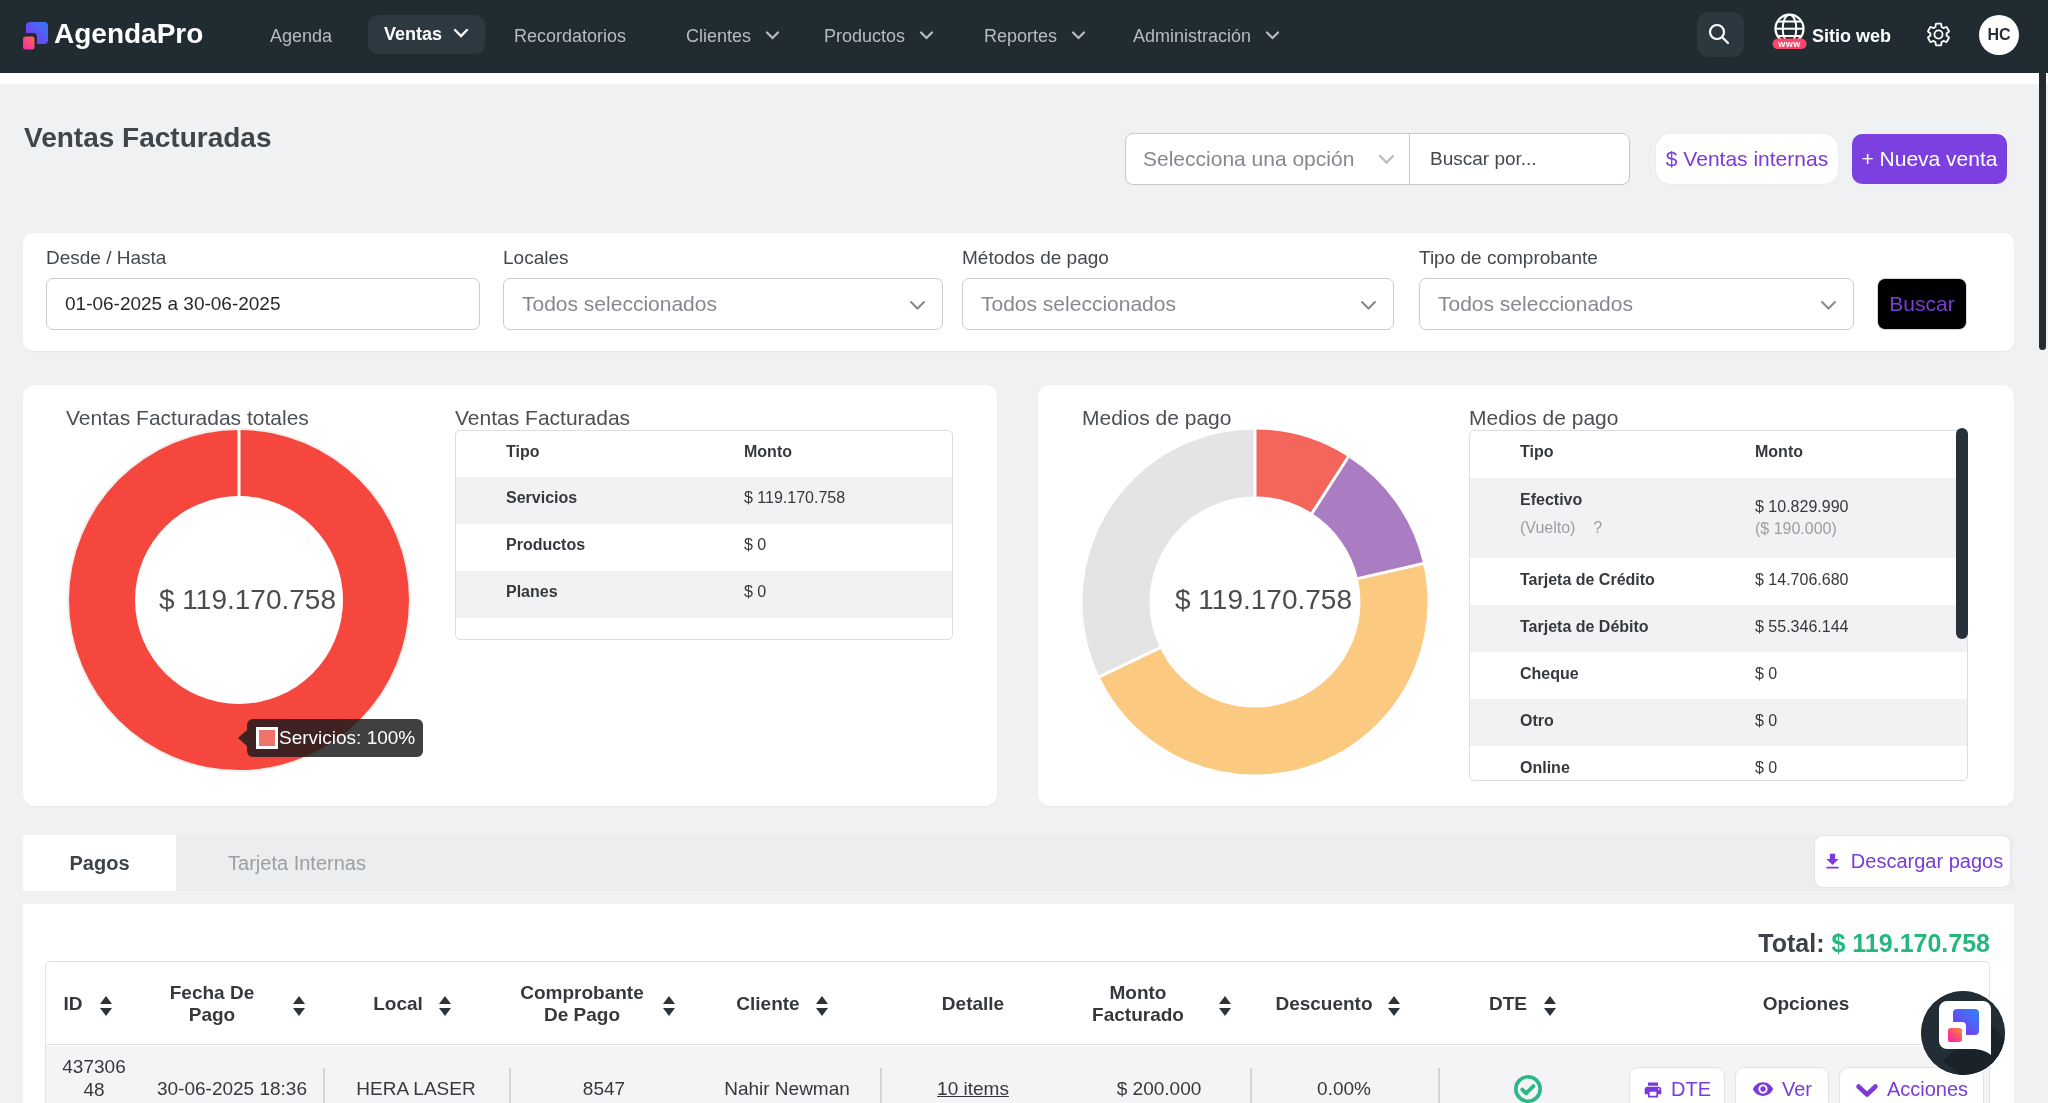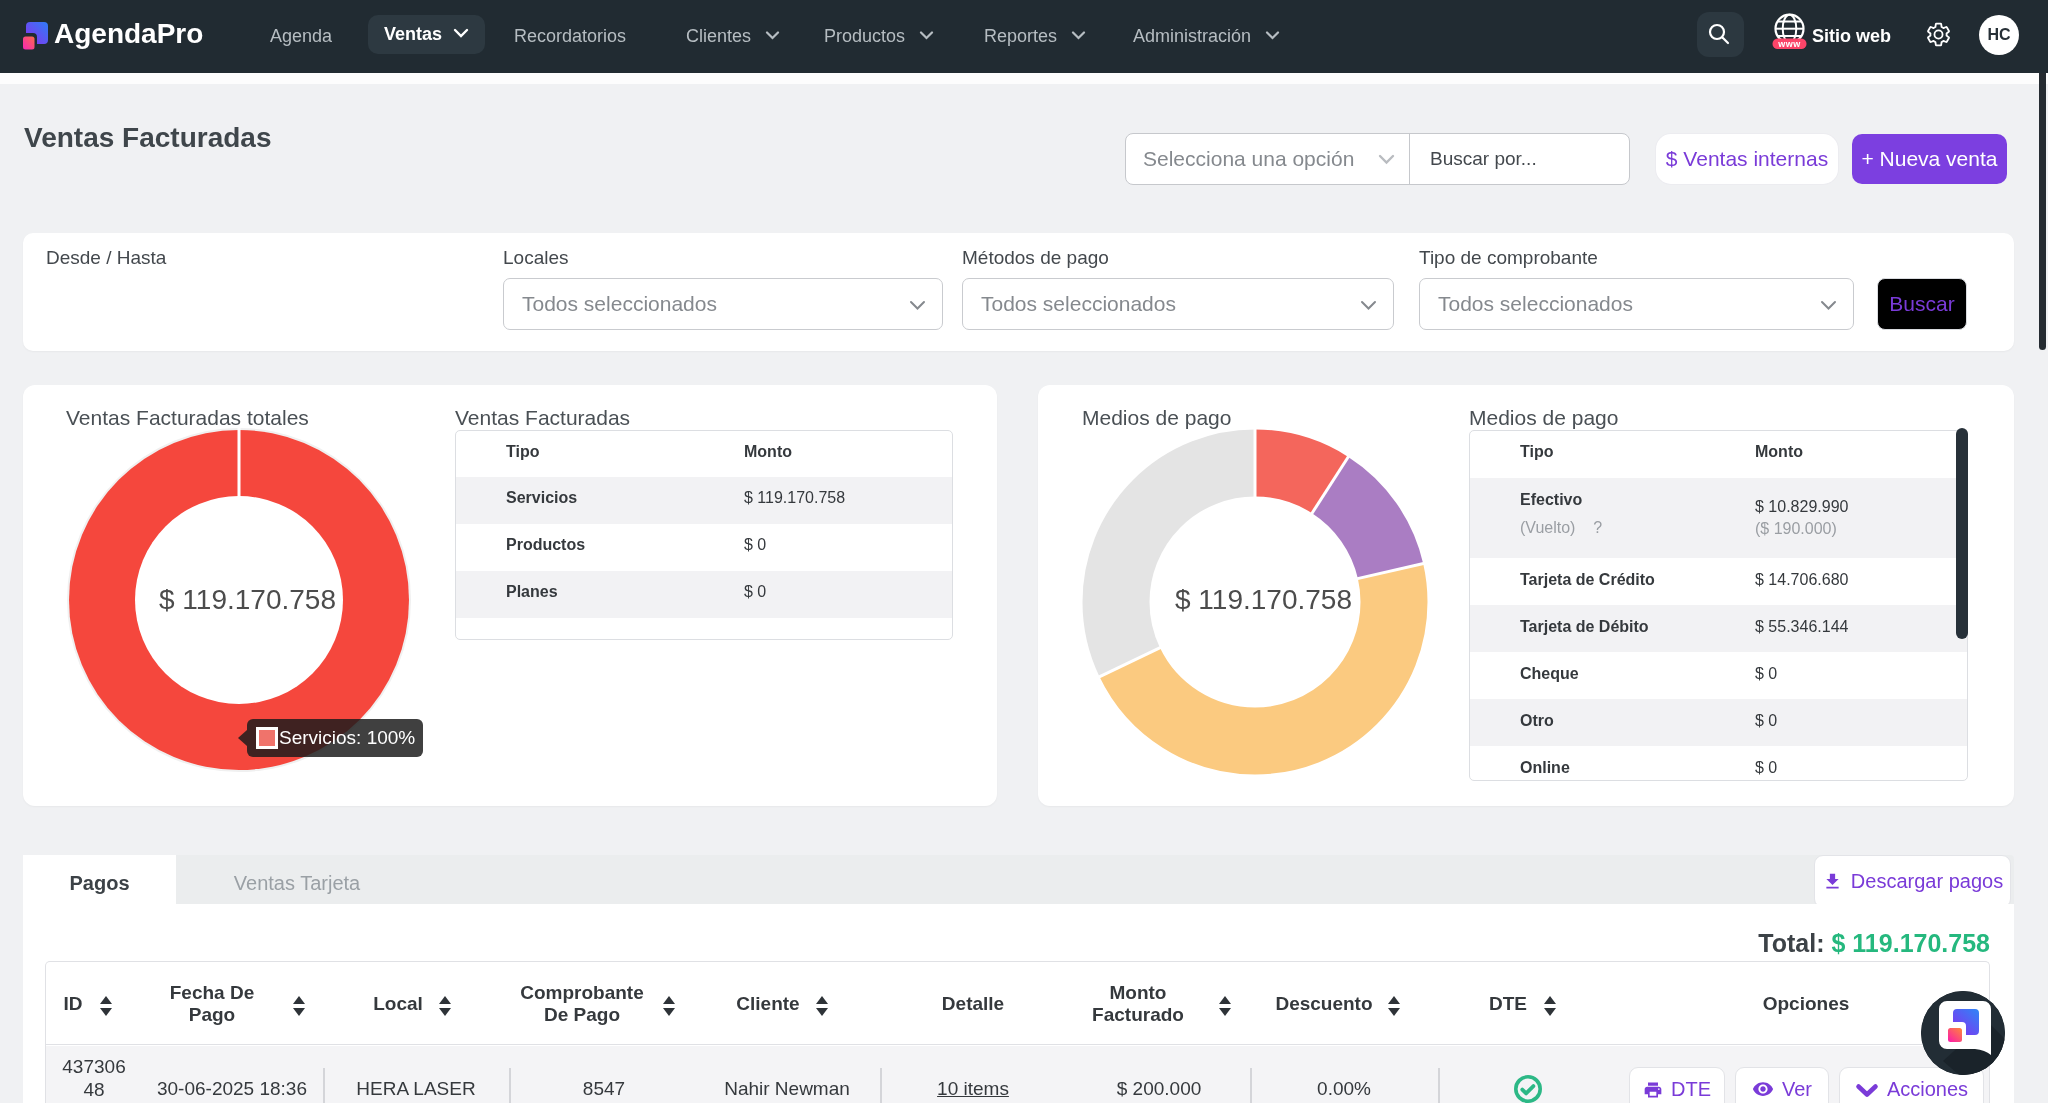--- a/index.html
+++ b/index.html
@@ -51,21 +51,21 @@
   .stcell.b { font-weight:bold; }
   .stcell.gray2 { color:#9a9ea3; font-weight:normal; }
 
   .tooltip { position:absolute; left:247px; top:719px; width:176px; height:38px; background:rgba(27,27,27,0.84); border-radius:6px; color:#fff; font-size:19px; line-height:38px; padding-left:9px; }
   .tooltip .arrow { position:absolute; left:-9px; top:11px; width:0; height:0; border-top:8px solid transparent; border-bottom:8px solid transparent; border-right:9px solid rgba(27,27,27,0.84); }
   .tooltip .swatch { display:inline-block; width:22px; height:22px; background:#f0736b; border:3px solid #fff; vertical-align:-5px; margin-right:1px; }
 
   .tscroll { position:absolute; left:1956px; top:428px; width:12px; height:211px; background:#273139; border-radius:6px; }
 
   
-  .tabstrip { position:absolute; left:23px; top:855px; width:1991px; height:56px; background:#ebedee; border-radius:4px 4px 0 0;padding-left:30px; }
+  .tabstrip { position:absolute; left:23px; top:835px; width:1991px; height:56px; background:#ebedee; border-radius:4px 4px 0 0;padding-left:30px; }
   .tab-active { position:absolute; left:0; top:0; width:153px; height:56px; background:#fff; color:#3c4247; font-size:20px; font-weight:bold; text-align:center; line-height:56px; }
   .tab-idle { position:absolute; left:176px; top:0; width:196px; height:56px; color:#9aa0a5; font-size:20px; text-align:center; line-height:56px; }
   .btn-descargar { position:absolute; left:1791px; top:0px; width:197px; height:53px; background:#fff; border:1px solid #e3e4e8; border-radius:9px; color:#7a3bd8; font-size:20px; line-height:51px; text-align:center; }
   .bottomcard { position:absolute; left:23px; top:891px; width:1991px; height:212px; background:#fff;margin-top:13px; }
   .totalline { position:absolute; right:24px; top:25px; font-size:25px; font-weight:bold; color:#3c4247; }
   .totalline span { color:#25b87e; }
 
   .btable { position:absolute; left:22px; top:57px; width:1945px; height:155px; border:1px solid #e0e1e5; border-bottom:none; border-radius:5px 5px 0 0; background:#fff; }
   .bhead { position:absolute; left:0; top:0; width:100%; height:83px; border-bottom:1px solid #e0e1e5; }
   .bhcell { position:absolute; font-size:19px; font-weight:bold; color:#35393d; text-align:center; line-height:22px; }
@@ -145,20 +145,23 @@
   <div class="sel">Selecciona una opción <svg class="chev" width="17" height="11" viewBox="0 0 17 11">
         <path d="M2 2 L8.5 8.5 L15 2" stroke="#b9bcc0" stroke-width="2.4" fill="none" stroke-linecap="round"></path>
       </svg></div>
   <div class="inp">Buscar por...</div>
 </div>
 <div class="btn-internas">$ Ventas internas</div>
 <div class="btn-nueva">+ Nueva venta</div>
 
 <div class="filtercard">
   <div class="flabel" style="left:23px">Desde / Hasta</div>
+  <div class="finput" style="left:23px;width:434px">
+      <div class="val">01-06-2025 a 30-06-2025</div>
+    </div>
   <div class="flabel" style="left:480px">Locales</div>
   <div class="finput" style="left:480px;width:440px">
       <div class="ph">Todos seleccionados</div>
       <svg class="chev" width="17" height="11" viewBox="0 0 17 11">
         <path d="M2 2 L8.5 8.5 L15 2" stroke="#85898e" stroke-width="2" fill="none" stroke-linecap="round"></path>
       </svg>
     </div>
   <div class="flabel" style="left:939px">Métodos de pago</div>
   <div class="finput" style="left:939px;width:432px">
       <div class="ph">Todos seleccionados</div>
@@ -242,21 +245,21 @@
   <div class="stcell" style="left:285px;top:234px">$ 0</div>
   <div class="stcell b" style="left:50px;top:281px">Otro</div>
   <div class="stcell" style="left:285px;top:281px">$ 0</div>
   <div class="stcell b" style="left:50px;top:328px">Online</div>
   <div class="stcell" style="left:285px;top:328px">$ 0</div>
 </div>
 <div class="tscroll"></div>
 
 <div class="tabstrip">
   <div class="tab-active">Pagos</div>
-  <div class="tab-idle">Ventas Tarjeta</div>
+  <div class="tab-idle">Tarjeta Internas</div>
   <div class="btn-descargar"><svg width="21" height="21" viewBox="0 0 24 24" style="vertical-align:-4px;margin-right:8px">
         <path fill="#7a3bd8" d="M19 9h-4V3H9v6H5l7 7 7-7zM5 18v2h14v-2H5z"></path>
       </svg>Descargar pagos</div>
 </div>
 
 <div class="bottomcard">
   <div class="totalline">Total: <span>$ 119.170.758</span></div>
   <div class="btable">
     <div class="bhead">
       <div class="bhcell" style="left:7px;top:31px;width:40px">ID</div>

